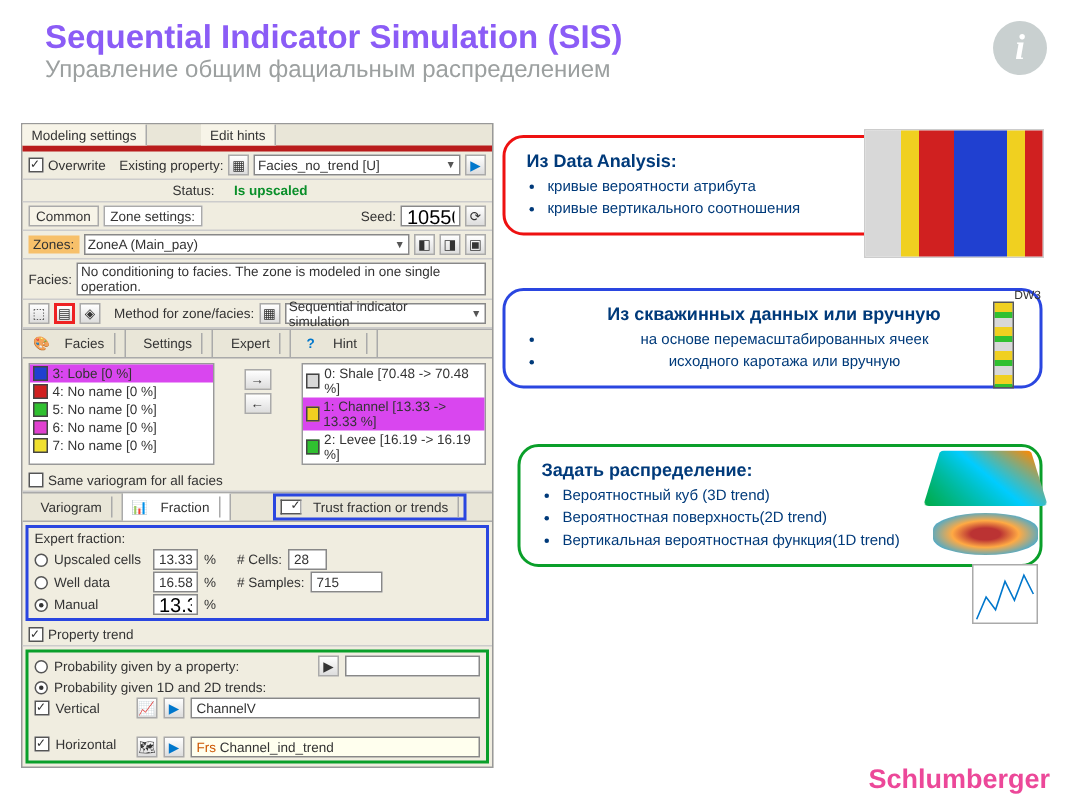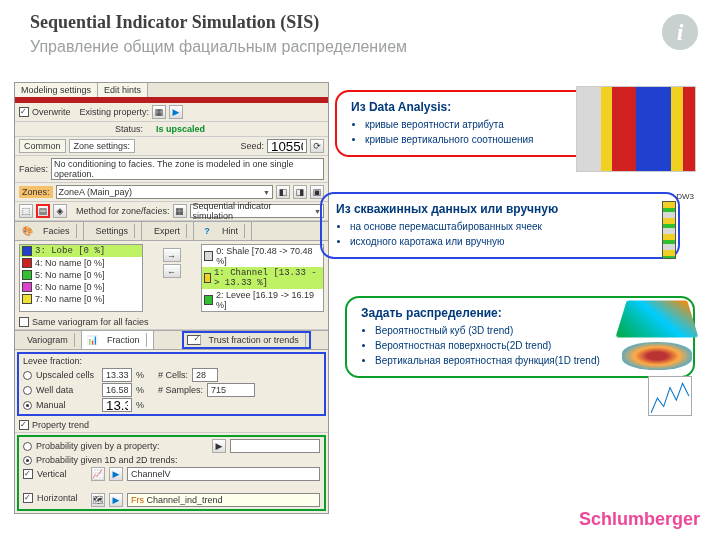--- a/index.html
+++ b/index.html
@@ -1,44 +1,44 @@
 <!DOCTYPE html>
 <html><head>
 <meta charset="utf-8">
 <style>
   * { box-sizing: border-box; margin: 0; padding: 0; }
   body { font-family: Tahoma, Arial, sans-serif; font-size: 10px; color: #333; background: #fff; width: 720px; height: 540px; position: relative; overflow: hidden; }
-  .slide-title { position: absolute; top: 12px; left: 30px; font-size: 18px; font-weight: bold; color: #404040; font-family: Liberation Serif, serif; }
+  .slide-title { position: absolute; top: 12px; left: 30px; font-size: 22px; font-weight: bold; color: #8b5cf6; font-family: Liberation Sans, sans-serif; }
   .slide-sub { position: absolute; top: 38px; left: 30px; font-size: 16px; color: #9ca0a0; font-family: Arial; }
   .info-icon { position: absolute; top: 14px; right: 22px; width: 36px; height: 36px; border-radius: 50%; background: #c9d0d0; color: #fff; font-style: italic; font-family: Georgia; font-size: 24px; font-weight: bold; text-align: center; line-height: 36px; }
   .panel { position: absolute; left: 14px; top: 82px; width: 315px; font-size: 9px; background: #f0ede0; border: 1px solid #999; }
-  .tabs-top { display: flex; border-bottom: 6px solid #b91c1c; background: #e9e6d8; }
+  .tabs-top { display: flex; border-bottom: 4px solid #b91c1c; background: #e9e6d8; gap: 36px; }
   .tabs-top span { padding: 2px 6px; border-right: 1px solid #aaa; background: #f7f4e8; }
   .row { display: flex; align-items: center; padding: 2px 4px; gap: 3px; border-bottom: 1px solid #ccc; }
   .lbl { white-space: nowrap; }
   .chk { width: 10px; height: 10px; border: 1px solid #555; background: #fff; display: inline-block; }
   .chk.on::after { content: "✓"; font-size: 8px; position: relative; top: -2px; left: 0; }
   .radio { width: 9px; height: 9px; border: 1px solid #555; border-radius: 50%; background: #fff; display: inline-block; position: relative; }
   .radio.on::after { content: ""; position: absolute; inset: 2px; background: #333; border-radius: 50%; }
   .field { background: #fff; border: 1px solid #888; padding: 0 3px; height: 14px; line-height: 12px; }
   .dropdown { display: flex; align-items: center; background: #fff; border: 1px solid #888; height: 14px; padding: 0 2px; flex: 1; }
   .dropdown .dd-arrow { margin-left: auto; font-size: 7px; color: #555; }
   .ico { width: 14px; height: 14px; display: inline-flex; align-items: center; justify-content: center; border: 1px solid #aaa; background: linear-gradient(#fff,#ddd); font-size: 9px; }
   .tabbar { display: flex; background: #e9e6d8; border-top: 1px solid #aaa; border-bottom: 1px solid #aaa; }
   .tabbar span { padding: 2px 6px; border-right: 1px solid #aaa; display: flex; align-items: center; gap: 2px; }
   .facies-lists { display: flex; gap: 20px; padding: 3px 4px; }
   .fl { border: 1px solid #999; background: #fff; flex: 1; min-height: 60px; }
   .fl-row { display: flex; align-items: center; gap: 3px; padding: 1px 2px; }
-  .fl-row.sel { background: #bef264; font-family: Liberation Mono, monospace; }
+  .fl-row.sel { background: #d946ef; }
   .swatch { width: 10px; height: 10px; border: 1px solid #444; }
   .arrows { display: flex; flex-direction: column; gap: 2px; justify-content: flex-start; padding-top: 4px; }
   .arrows .ico { width: 18px; }
   .callout { position: absolute; border-radius: 14px; padding: 8px 12px 8px 14px; font-size: 10px; }
   .callout.red { border: 2px solid #e11; left: 335px; top: 90px; width: 360px; }
-  .callout.blue { border: 2px solid #2a46e0; left: 320px; top: 192px; width: 360px; }
+  .callout.blue { border: 2px solid #2a46e0; left: 335px; top: 192px; width: 360px; text-align: center; }
   .callout.green { border: 2px solid #0a9f2a; left: 345px; top: 296px; width: 350px; }
   .callout h4 { font-size: 12px; font-weight: bold; color: #003a7a; margin-bottom: 3px; }
   .callout li { list-style: disc; margin-left: 14px; line-height: 1.5; color: #003a7a; font-size: 10px; }
   .logo { position: absolute; bottom: 10px; right: 20px; font-family: Arial; font-weight: bold; font-size: 18px; color: #ec4899; }
   .mini-chart { position: absolute; }
 </style>
 </head>
 <body>
 
 <div class="slide-title">Sequential Indicator Simulation (SIS)</div>
@@ -48,46 +48,50 @@
 <div class="panel">
   <div class="tabs-top">
     <span>Modeling settings</span>
     <span>Edit hints</span>
   </div>
   <div class="row">
     <span class="chk on"></span>
     <span class="lbl">Overwrite</span>
     <span class="lbl" style="margin-left:6px">Existing property:</span>
     <span class="ico">▦</span>
+    <div class="dropdown">
+      <span>Facies_no_trend [U]</span>
+      <span class="dd-arrow">▼</span>
+    </div>
     <span class="ico" style="color:#07c">▶</span>
   </div>
   <div class="row">
     <span style="margin-left:96px" class="lbl">Status:</span>
     <span style="color:#0a8f2a;font-weight:bold;margin-left:10px">Is upscaled</span>
   </div>
   <div class="row">
     <span style="padding:1px 4px;border:1px solid #aaa;background:#f7f4e8">Common</span>
     <span style="padding:1px 4px;border:1px solid #aaa;background:#fff">Zone settings:</span>
     <span style="margin-left:auto" class="lbl">Seed:</span>
     <input class="field" style="width: 40px;" value="10550">
     <span class="ico">⟳</span>
   </div>
   <div class="row">
-    <span class="lbl">Facies:</span>
-    <span style="flex:1;background:#fff;border:1px solid #888;padding:0 2px">No conditioning to facies. The zone is modeled in one single operation.</span>
-  </div>
-  <div class="row">
     <span style="background:#f7c06a;padding:1px 3px" class="lbl">Zones:</span>
     <div class="dropdown">
       <span>ZoneA (Main_pay)</span>
       <span class="dd-arrow">▼</span>
     </div>
     <span class="ico">◧</span>
     <span class="ico">◨</span>
     <span class="ico">▣</span>
+  </div>
+  <div class="row">
+    <span class="lbl">Facies:</span>
+    <span style="flex:1;background:#fff;border:1px solid #888;padding:0 2px">No conditioning to facies. The zone is modeled in one single operation.</span>
   </div>
   <div class="row" style="position:relative">
     <span class="ico">⬚</span>
     <span class="ico" style="border:2px solid #e22">▤</span>
     <span class="ico">◈</span>
     <span class="lbl" style="margin-left:6px">Method for zone/facies:</span>
     <span class="ico">▦</span>
     <div class="dropdown">
       <span>Sequential indicator simulation</span>
       <span class="dd-arrow">▼</span>
@@ -160,21 +164,21 @@
         <span>Variogram</span>
       </span>
     <span style="background:#fff">📊 <span>Fraction</span></span>
     <span style="margin-left:28px;border:2px solid #2a46e0;display:flex;align-items:center;gap:2px;padding:0 3px">
       <span class="chk on"></span>
         <span>Trust fraction or trends</span>
     </span>
   </div>
 
   <div style="border:2px solid #2a46e0;margin:2px;padding:2px 4px">
-    <div class="lbl" style="margin-bottom:2px">Levee fraction:</div>
+    <div class="lbl" style="margin-bottom:2px">Expert fraction:</div>
     <div style="display:flex;align-items:center;gap:4px;margin-bottom:1px">
       <span class="radio"></span>
       <span style="width:62px">Upscaled cells</span>
       <span class="field" style="width:30px">13.33</span>
       <span>%</span>
       <span style="margin-left:10px"># Cells:</span>
       <span class="field" style="width:26px">28</span>
     </div>
     <div style="display:flex;align-items:center;gap:4px;margin-bottom:1px">
       <span class="radio"></span>

